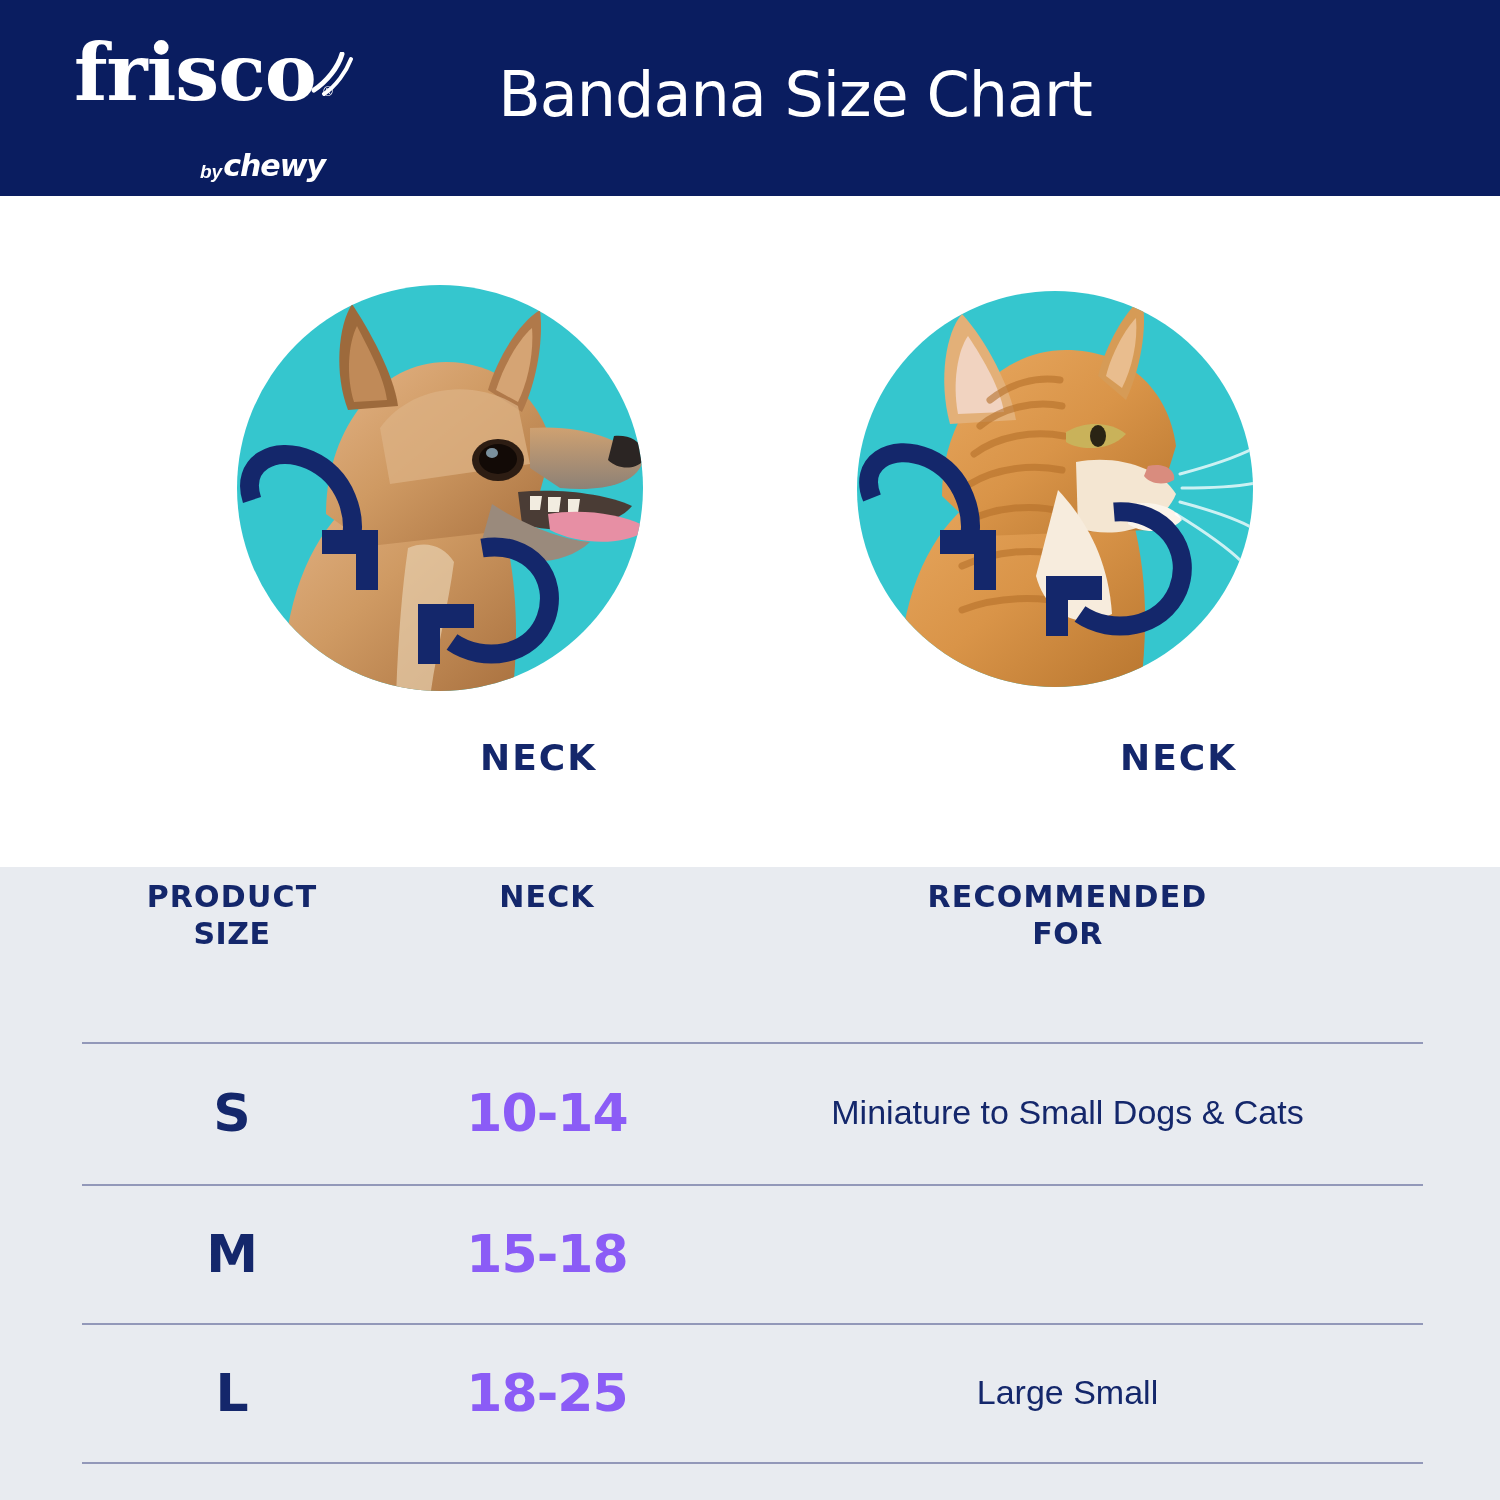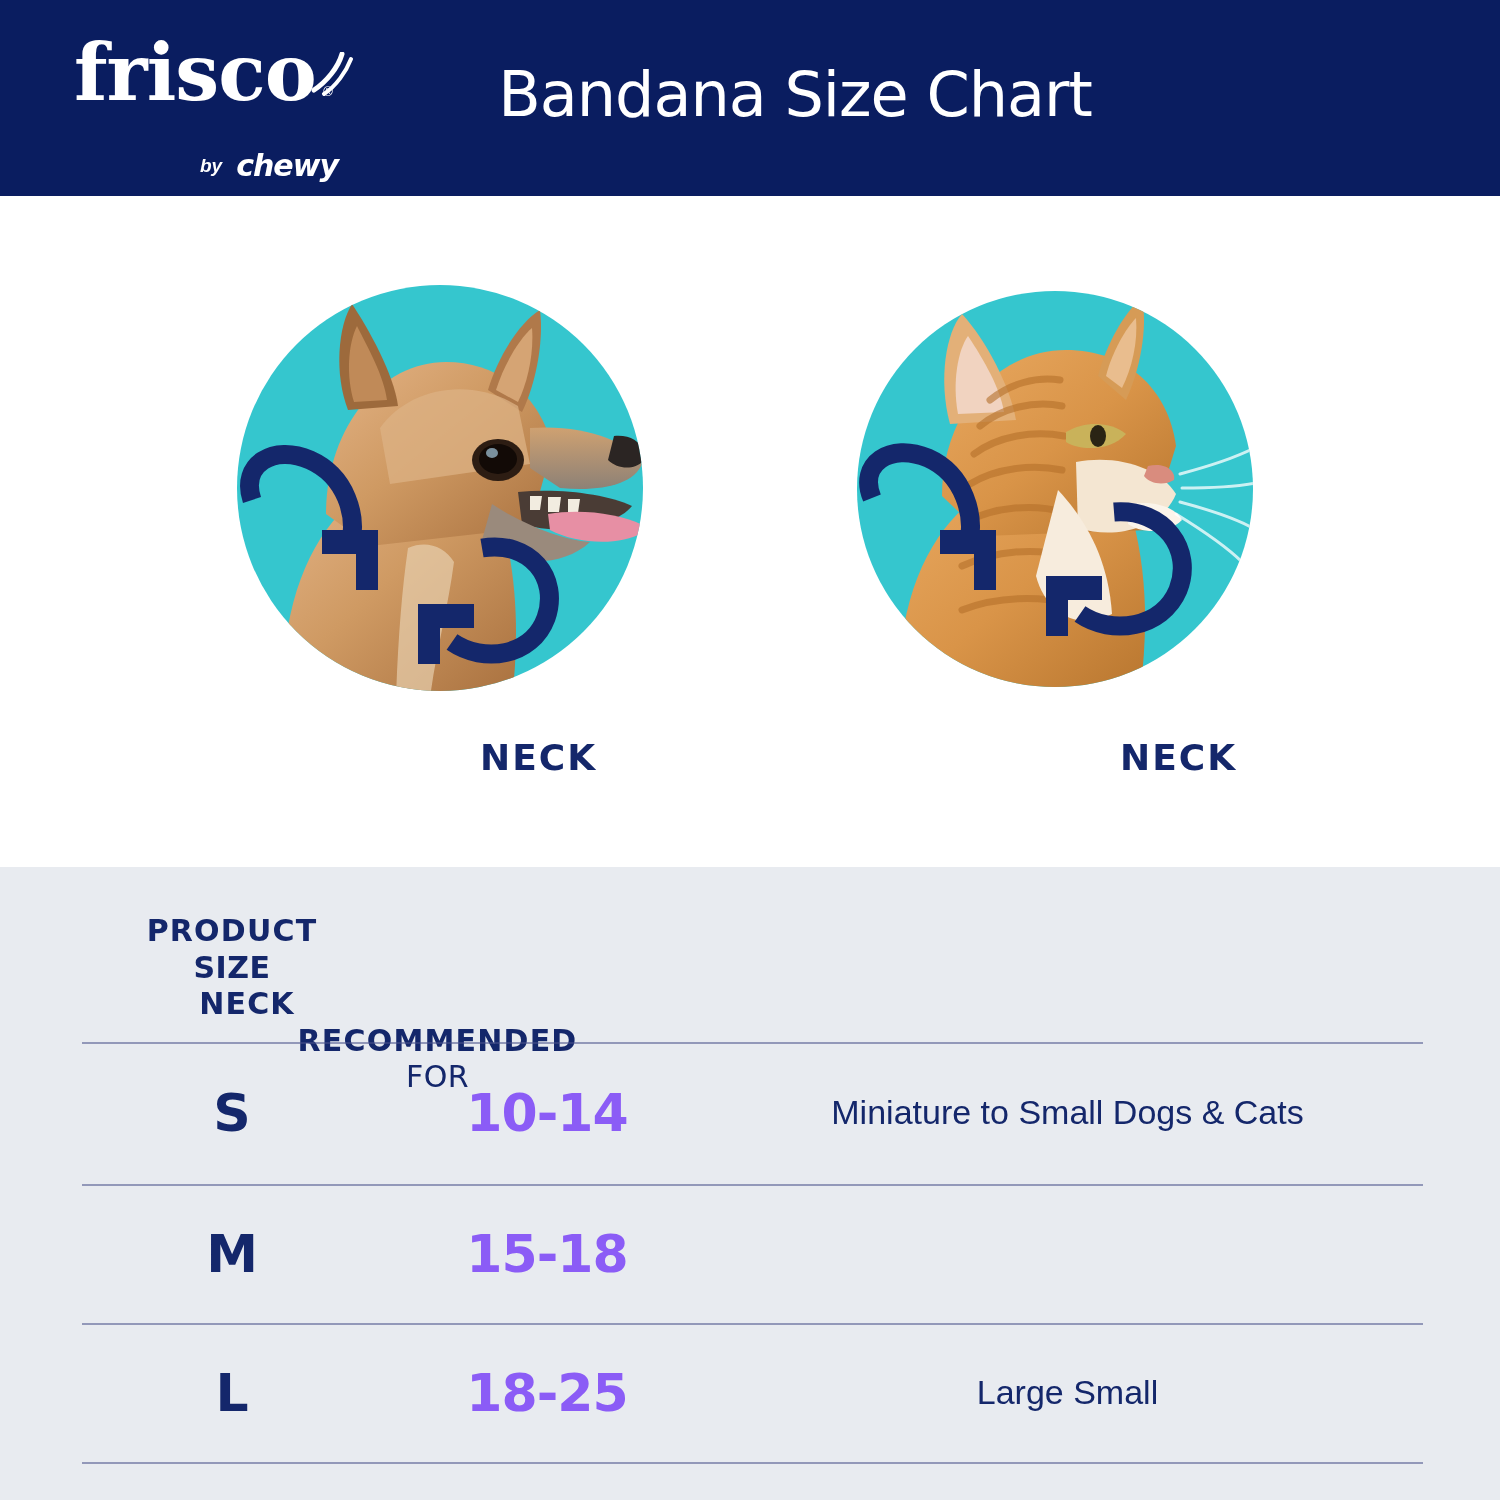--- a/index.html
+++ b/index.html
@@ -65,22 +65,22 @@
     top: 16px;
     width: 46px;
     height: 44px;
   }
 
   #logo-byline {
     position: absolute;
     left: 126px;
     top: 112px;
     display: flex;
-    align-items: center;
-    gap: 14px;
+    align-items: flex-end;
+    gap: 1px;
   }
   #logo-by {
     font-family: "Liberation Sans", sans-serif;
     font-size: 19px;
     font-weight: 700;
     font-style: italic;
     color: #ffffff;
   }
   #logo-chewy {
     font-family: "DejaVu Sans", sans-serif;
@@ -157,24 +157,23 @@
     width: 1341px;
     display: flex;
     align-items: center;
   }
 
   .col-size   { width: 300px; text-align: center; }
   .col-neck   { width: 330px; text-align: center; }
   .col-rec    { width: 711px; text-align: center; }
 
   #table-header {
-    top: 46px;
+    top: 12px;
     height: 120px;
     align-items: flex-start;
-    flex-direction: column;
   }
 
   .head-cell {
     font-family: "DejaVu Sans", sans-serif;
     font-size: 30px;
     font-weight: 700;
     letter-spacing: 1.2px;
     color: #14276b;
     line-height: 1.22;
   }
@@ -387,21 +386,21 @@
     <div id="table-header" class="table-row">
       <div class="col-size head-cell">
         <span>PRODUCT</span>
         <span class="head-sub" style="font-weight:700;">SIZE</span>
       </div>
       <div class="col-neck head-cell">
         <span>NECK</span>
       </div>
       <div class="col-rec head-cell">
         <span>RECOMMENDED</span>
-        <span class="head-sub" style="font-weight:400;">FOR</span>
+        <span class="head-sub" style="font-weight:700;">FOR</span>
       </div>
     </div>
 
     <div id="divider-1" class="divider"></div>
 
     <div id="row-s" class="table-row body-row">
       <div class="col-size cell-size">S</div>
       <div class="col-neck cell-neck">10-14</div>
       <div class="col-rec cell-rec">Miniature to Small Dogs &amp; Cats</div>
     </div>

